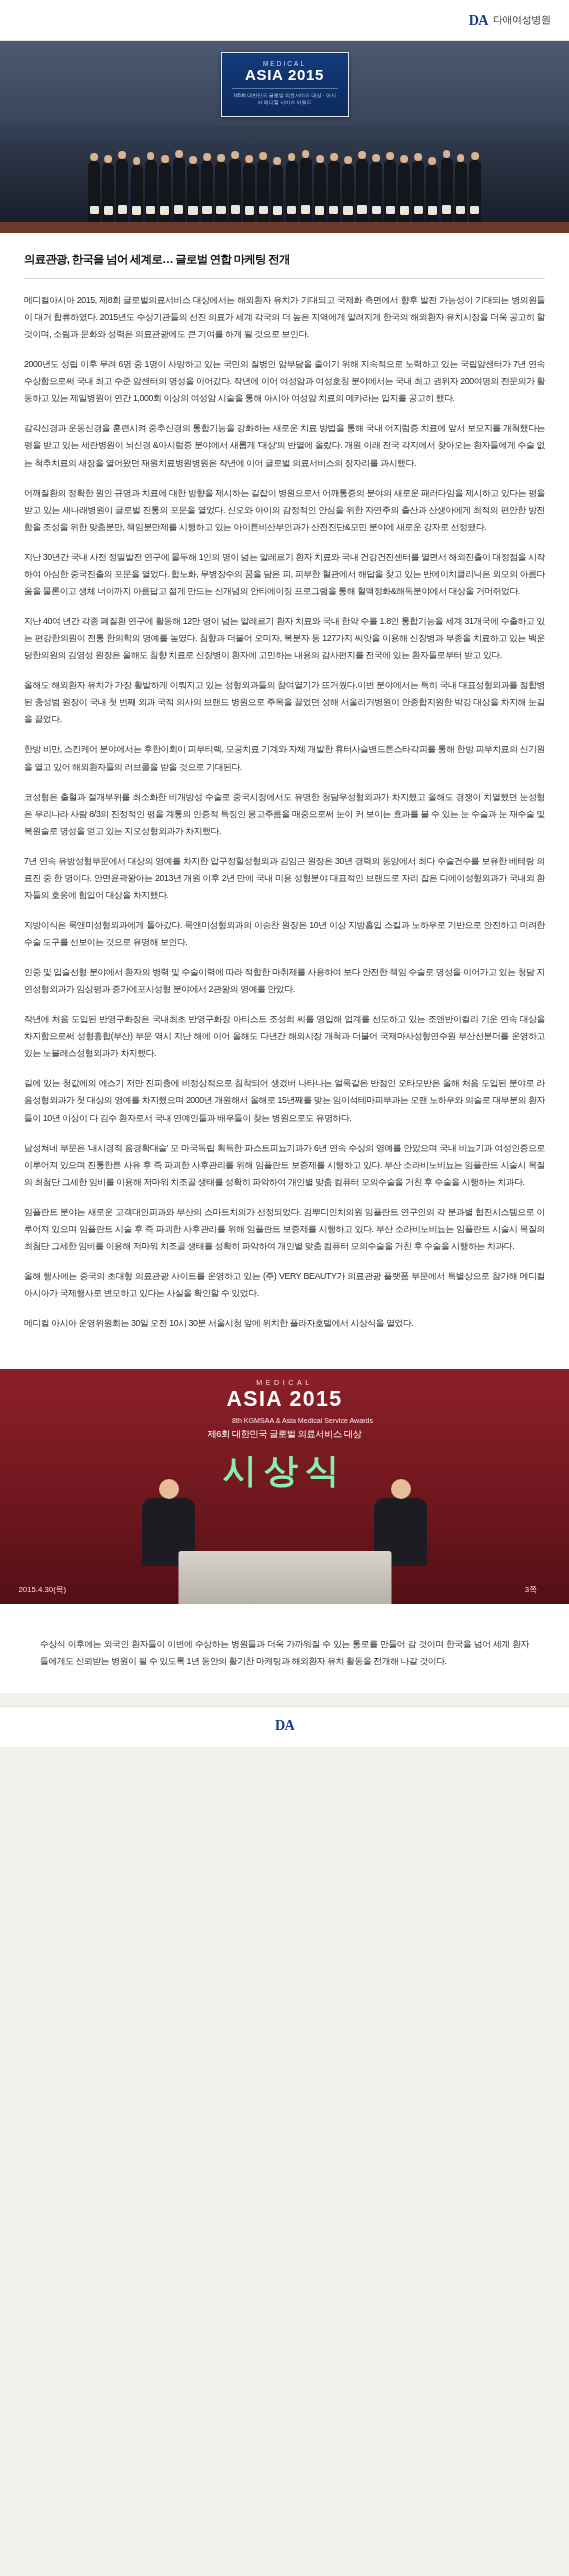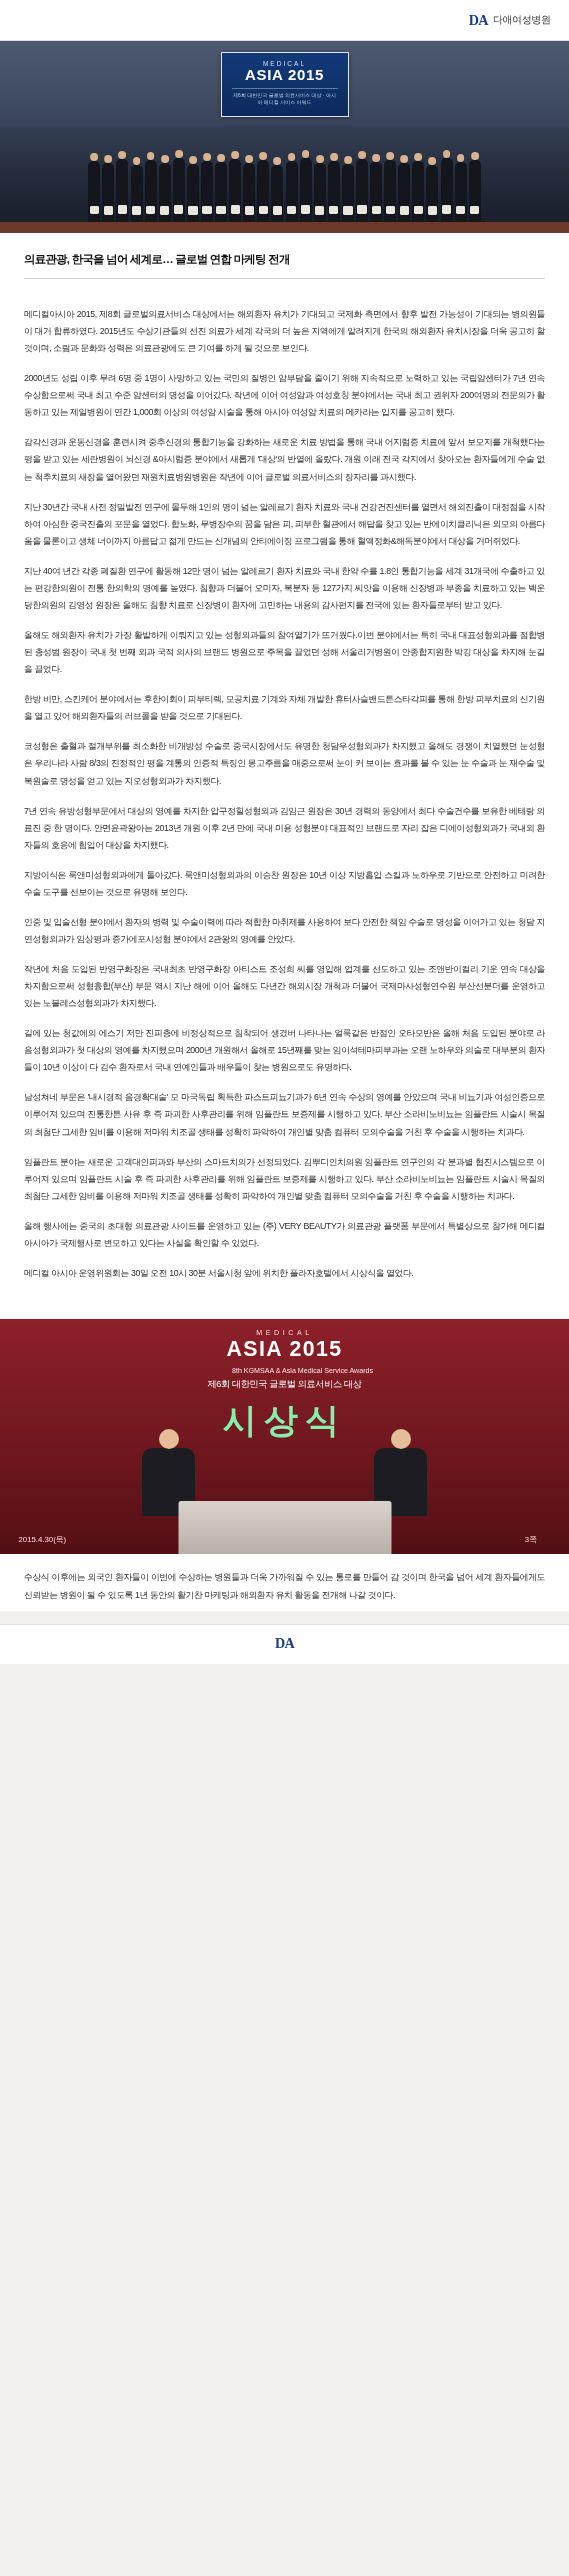--- a/index.html
+++ b/index.html
@@ -151,21 +151,21 @@
     background: #ffffff;
     padding: 18.5px 24px 24px 24px;
   }
   .sub-headline {
     font-size: 11.4px;
     font-weight: bold;
     color: #111;
     letter-spacing: -0.7px;
     border-bottom: 0.7px solid #d8d5d1;
     padding-bottom: 11.4px;
-    margin-bottom: 27px;
+    margin-bottom: 13px;
   }
   .article p {
     font-size: 8.8px;
     line-height: 1.95;
     letter-spacing: -0.4px;
     color: #2c2c2c;
     margin: 0 0 12.8px 0;
     text-align: justify;
   }
   
@@ -231,21 +231,21 @@
   
   .footer-text {
     background:#ffffff;
     padding: 15.7px 24px 7.1px 24px;
   }
   .footer-text p {
     font-size: 8.8px;
     line-height: 1.95;
     letter-spacing: -0.4px;
     color: #2c2c2c;
-    margin: 0;
+    margin: 16px;
     text-align: justify;
   }
   .footer-bar {
     background: #ffffff;
     border-top: 0.7px solid #e2e0dd;
     margin-top: 12.8px;
     padding: 10px 0 12.8px 0;
     text-align: center;
   }
   .footer-logo {
@@ -309,20 +309,21 @@
     </div>
     <div class="hero-floor"></div>
   </div>
 
   <div class="article">
     <div class="sub-headline">의료관광, 한국을 넘어 세계로… 글로벌 연합 마케팅 전개</div>
 
     <p>메디컬아시아 2015, 제8회 글로벌의료서비스 대상에서는 해외환자 유치가 기대되고 국제화 측면에서 향후 발전 가능성이 기대되는 병의원들이 대거 합류하였다. 2015년도 수상기관들의 선진 의료가 세계 각국의 더 높은 지역에게 알려지게 한국의 해외환자 유치시장을 더욱 공고히 할 것이며, 소림과 문화와 성력은 의료관광에도 큰 기여를 하게 될 것으로 보인다.</p>
     <p>2000년도 성립 이후 무려 6명 중 1명이 사망하고 있는 국민의 질병인 암부담을 줄이기 위해 지속적으로 노력하고 있는 국립암센터가 7년 연속 수상함으로써 국내 최고 수준 암센터의 명성을 이어갔다. 작년에 이어 여성암과 여성호칭 분야에서는 국내 최고 권위자 200여명의 전문의가 활동하고 있는 제일병원이 연간 1,000회 이상의 여성암 시술을 통해 아시아 여성암 치료의 메카라는 입지를 공고히 했다.</p>
     <p>감각신경과 운동신경을 훈련시켜 중추신경의 통합기능을 강화하는 새로운 치료 방법을 통해 국내 어지럼증 치료에 앞서 보모지를 개척했다는 평을 받고 있는 세란병원이 뇌신경 &amp;아시럼증 분야에서 새롭게 '대상'의 반열에 올랐다. 개원 이래 전국 각지에서 찾아오는 환자들에게 수술 없는 척추치료의 새장을 열어왔던 재원치료병원병원은 작년에 이어 글로벌 의료서비스의 장자리를 과시했다.</p>
+    <p>어깨질환의 정확한 원인 규명과 치료에 대한 방향을 제시하는 길잡이 병원으로서 어깨통증의 분야의 새로운 패러다임을 제시하고 있다는 평을 받고 있는 새나래병원이 글로벌 진통의 포문을 열었다. 신오와 아이의 감정적인 안심을 위한 자연주의 출산과 산생아에게 최적의 편안한 방전함을 조성을 위한 맞춤분만, 책임분만제를 시행하고 있는 아이튼비산부인과가 산전진단&amp;모민 분야에 새로운 강자로 선정됐다.</p>
     <p>지난 30년간 국내 사전 정밀발전 연구에 몰두해 1인의 명이 넘는 알레르기 환자 치료와 국내 건강건진센터를 열면서 해외진출이 대정점을 시작하여 아심한 중국진출의 포문을 열었다. 합노화, 무병장수의 꿈을 담은 피, 피부한 혈관에서 해답을 찾고 있는 반에이치클리닉은 외모의 아름다움을 물론이고 생체 너이까지 아름답고 젊게 만드는 신개념의 안티에이징 프로그램을 통해 혈액정화&amp;해독분야에서 대상을 거머쥐었다.</p>
     <p>지난 40여 년간 각종 폐질환 연구에 활동해 12만 명이 넘는 알레르기 환자 치료와 국내 한약 수를 1.8인 통합기능을 세계 31개국에 수출하고 있는 편강한의원이 전통 한의학의 명예를 높였다. 침향과 더불어 오미자, 복분자 등 127가지 씨앗을 이용해 신장병과 부종을 치료하고 있는 백운당한의원의 김영성 원장은 울해도 침향 치료로 신장병이 환자에 고민하는 내용의 감사편지를 전국에 있는 환자들로부터 받고 있다.</p>
     <p>올해도 해외환자 유치가 가장 활발하게 이뤄지고 있는 성형외과들의 참여열기가 뜨거웠다.이번 분야에서는 특히 국내 대표성형외과를 점합병된 총성범 원장이 국내 첫 번째 외과 국적 의사의 브랜드 병원으로 주목을 끌었던 성해 서울리거병원이 안종합지원한 박깅 대상을 차지해 눈길을 끌었다.</p>
     <p>한방 비만, 스킨케어 분야에서는 후한이회이 피부티렉, 모공치료 기계와 자체 개발한 휴터사슬밴드튼스타각피를 통해 한방 피부치료의 신기원을 열고 있어 해외환자들의 러브콜을 받을 것으로 기대된다.</p>
     <p>코성형은 출혈과 절개부위를 최소화한 비개방성 수술로 중국시장에서도 유명한 청담우성형외과가 차지했고 올해도 경쟁이 치열했던 눈성형은 우리나라 사람 8/3의 진정적인 평을 계통의 인증적 특징인 몽고주름을 매중으로써 눈이 커 보이는 효과를 볼 수 있는 눈 수술과 눈 재수술 및 복원술로 명성을 얻고 있는 지오성형외과가 차지했다.</p>
     <p>7년 연속 유방성형부문에서 대상의 영예를 차지한 압구정힐성형외과 김임근 원장은 30년 경력의 동양에서 최다 수술건수를 보유한 베테랑 의료진 중 한 명이다. 안면윤곽왕아는 2013년 개원 이후 2년 만에 국내 미용 성형분야 대표적인 브랜드로 자리 잡은 디에이성형외과가 국내외 환자들의 호응에 힘입어 대상을 차지했다.</p>
     <p>지방이식은 룩앤미성형외과에게 돌아갔다. 룩앤미성형외과의 이승찬 원장은 10년 이상 지방흡입 스킬과 노하우로 기반으로 안전하고 미려한 수술 도구를 선보이는 것으로 유명해 보인다.</p>
     <p>인중 및 입술선형 분야에서 환자의 병력 및 수술이력에 따라 적합한 마취제를 사용하여 보다 안전한 책임 수술로 명성을 이어가고 있는 청담 지연성형외과가 임상평과 증가에포시성형 분야에서 2관왕의 영예를 안았다.</p>
     <p>작년에 처음 도입된 반영구화장은 국내최초 반영구화장 아티스트 조성희 씨를 영입해 업계를 선도하고 있는 조앤반이컬리 기운 연속 대상을 차지함으로써 성형흉합(부산) 부문 역시 지난 해에 이어 올해도 다년간 해외시장 개척과 더불어 국제마사성형연수원 부산선분더를 운영하고 있는 노블레스성형외과가 차지했다.</p>
     <p>길에 있는 청값에의 에스기 저만 진피층에 비정상적으로 침착되어 생겼버 나타나는 얼룩같은 반점인 오타모반은 올해 처음 도입된 분야로 라음성형외과가 첫 대상의 영예를 차지했으며 2000년 개원해서 올해로 15년째를 맞는 임이석테마피부과는 오랜 노하우와 의술로 대부분의 환자들이 10년 이상이 다 김수 환자로서 국내 연예인들과 배우들이 찾는 병원으로도 유명하다.</p>

